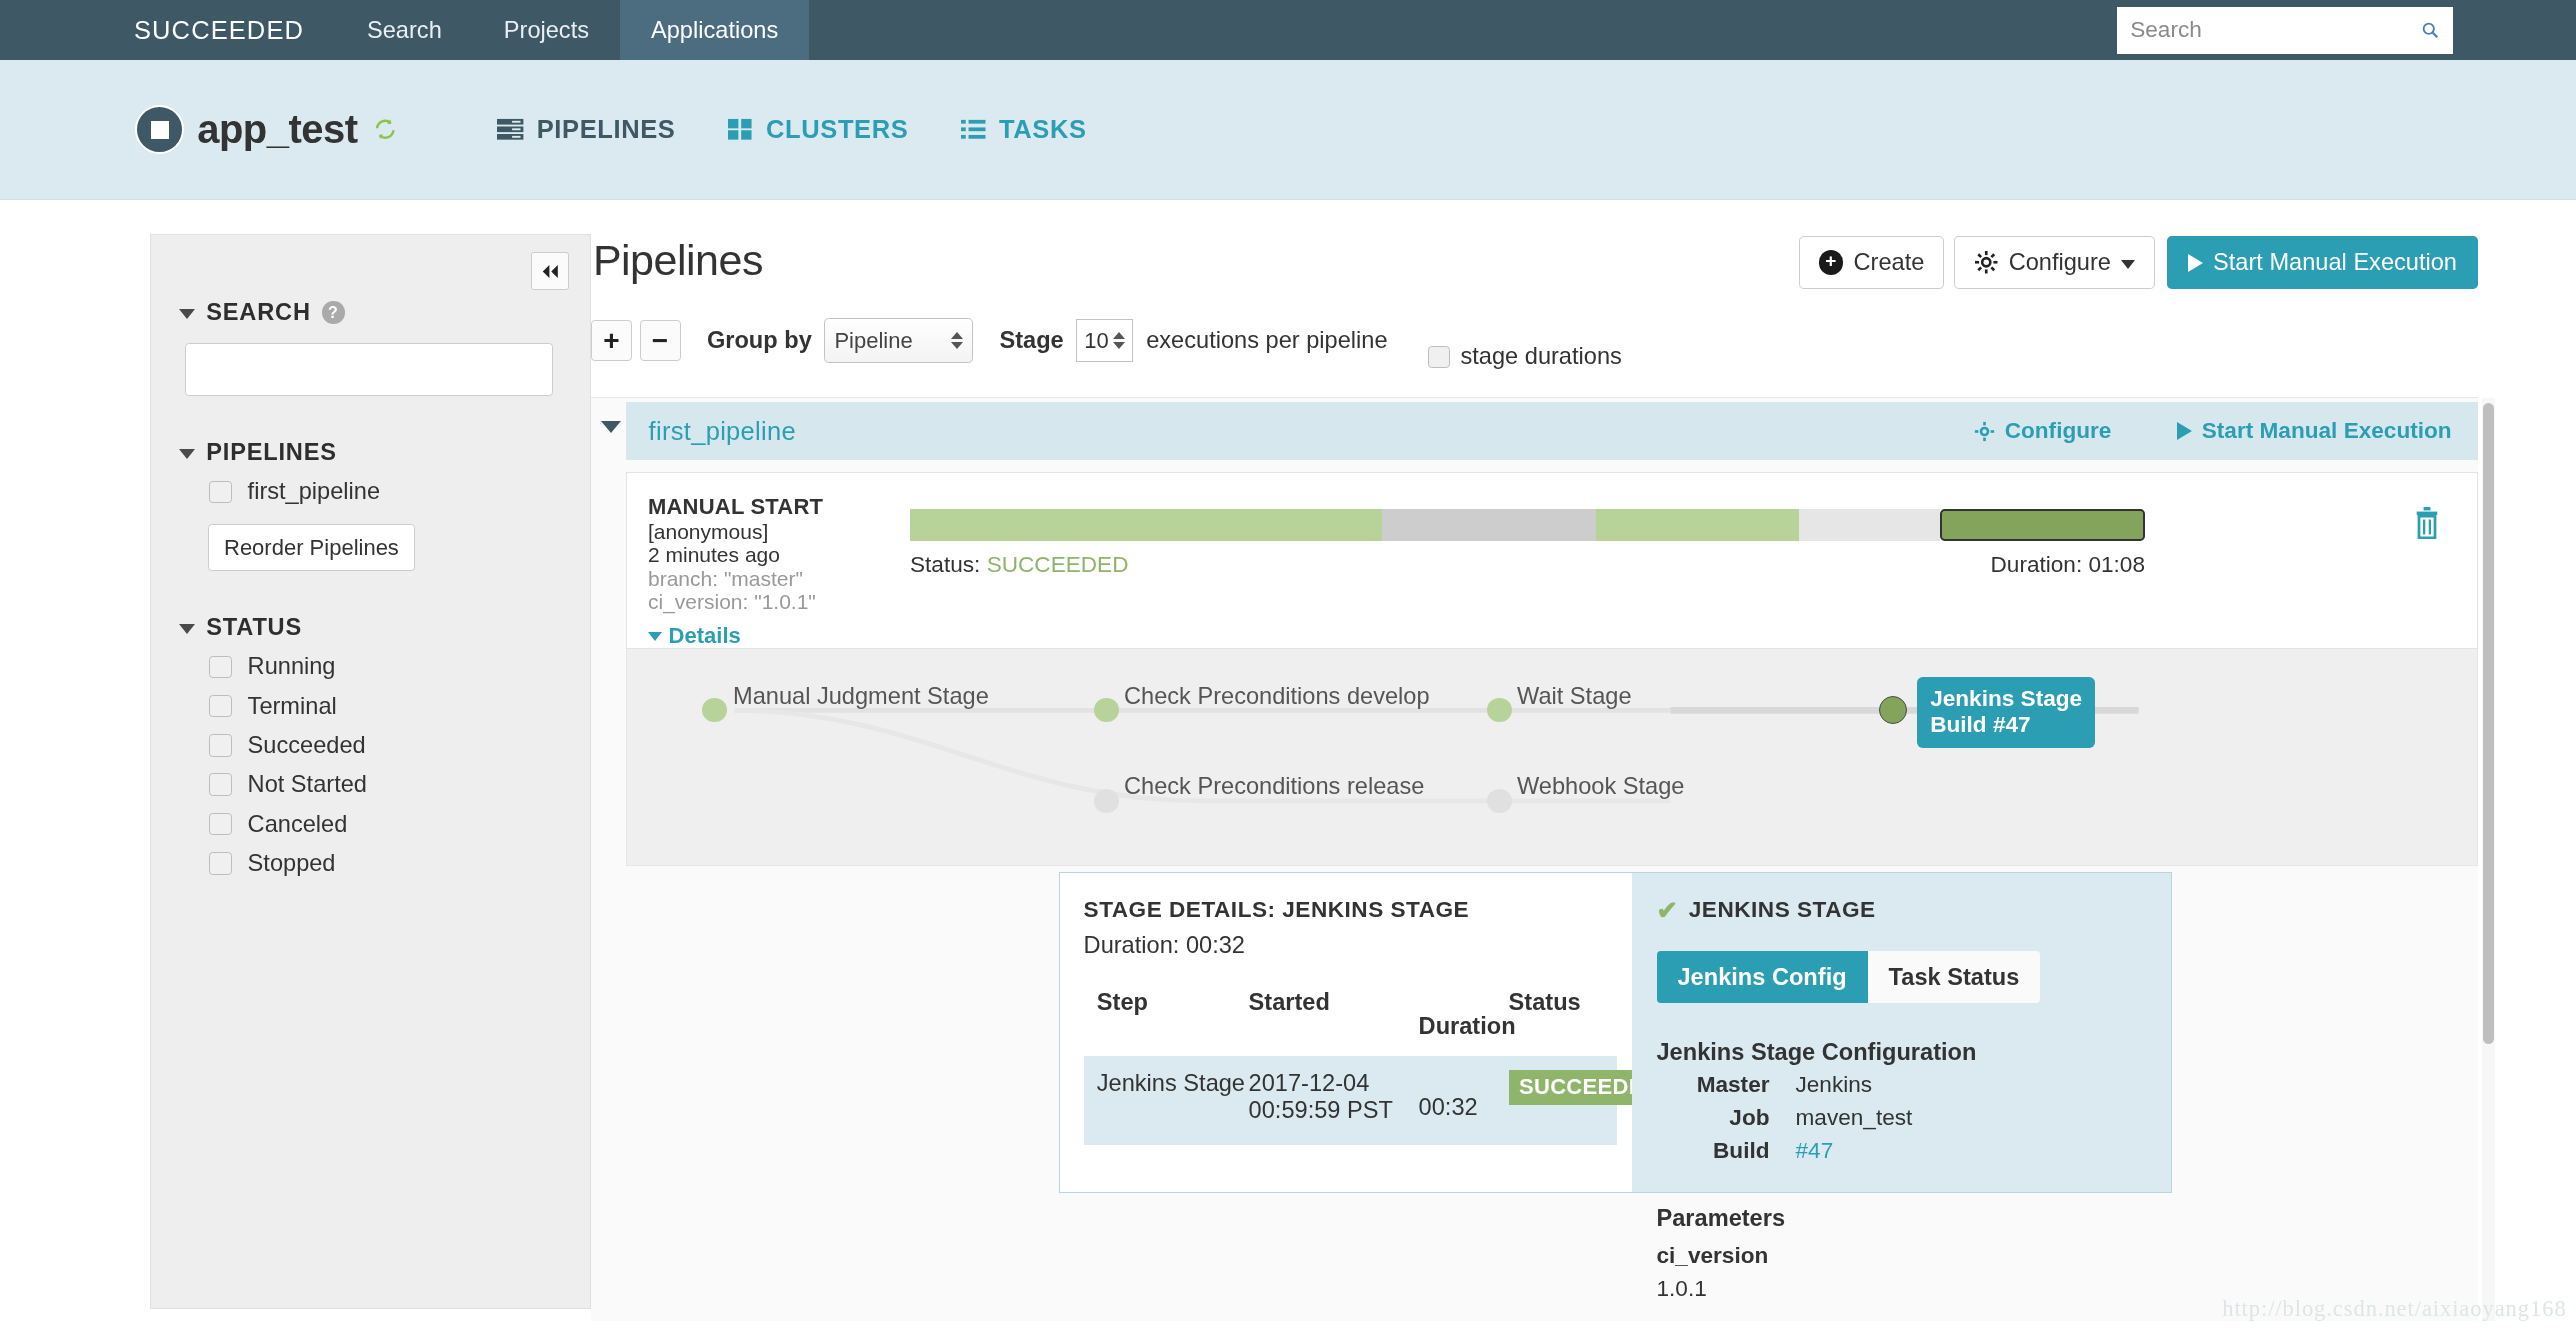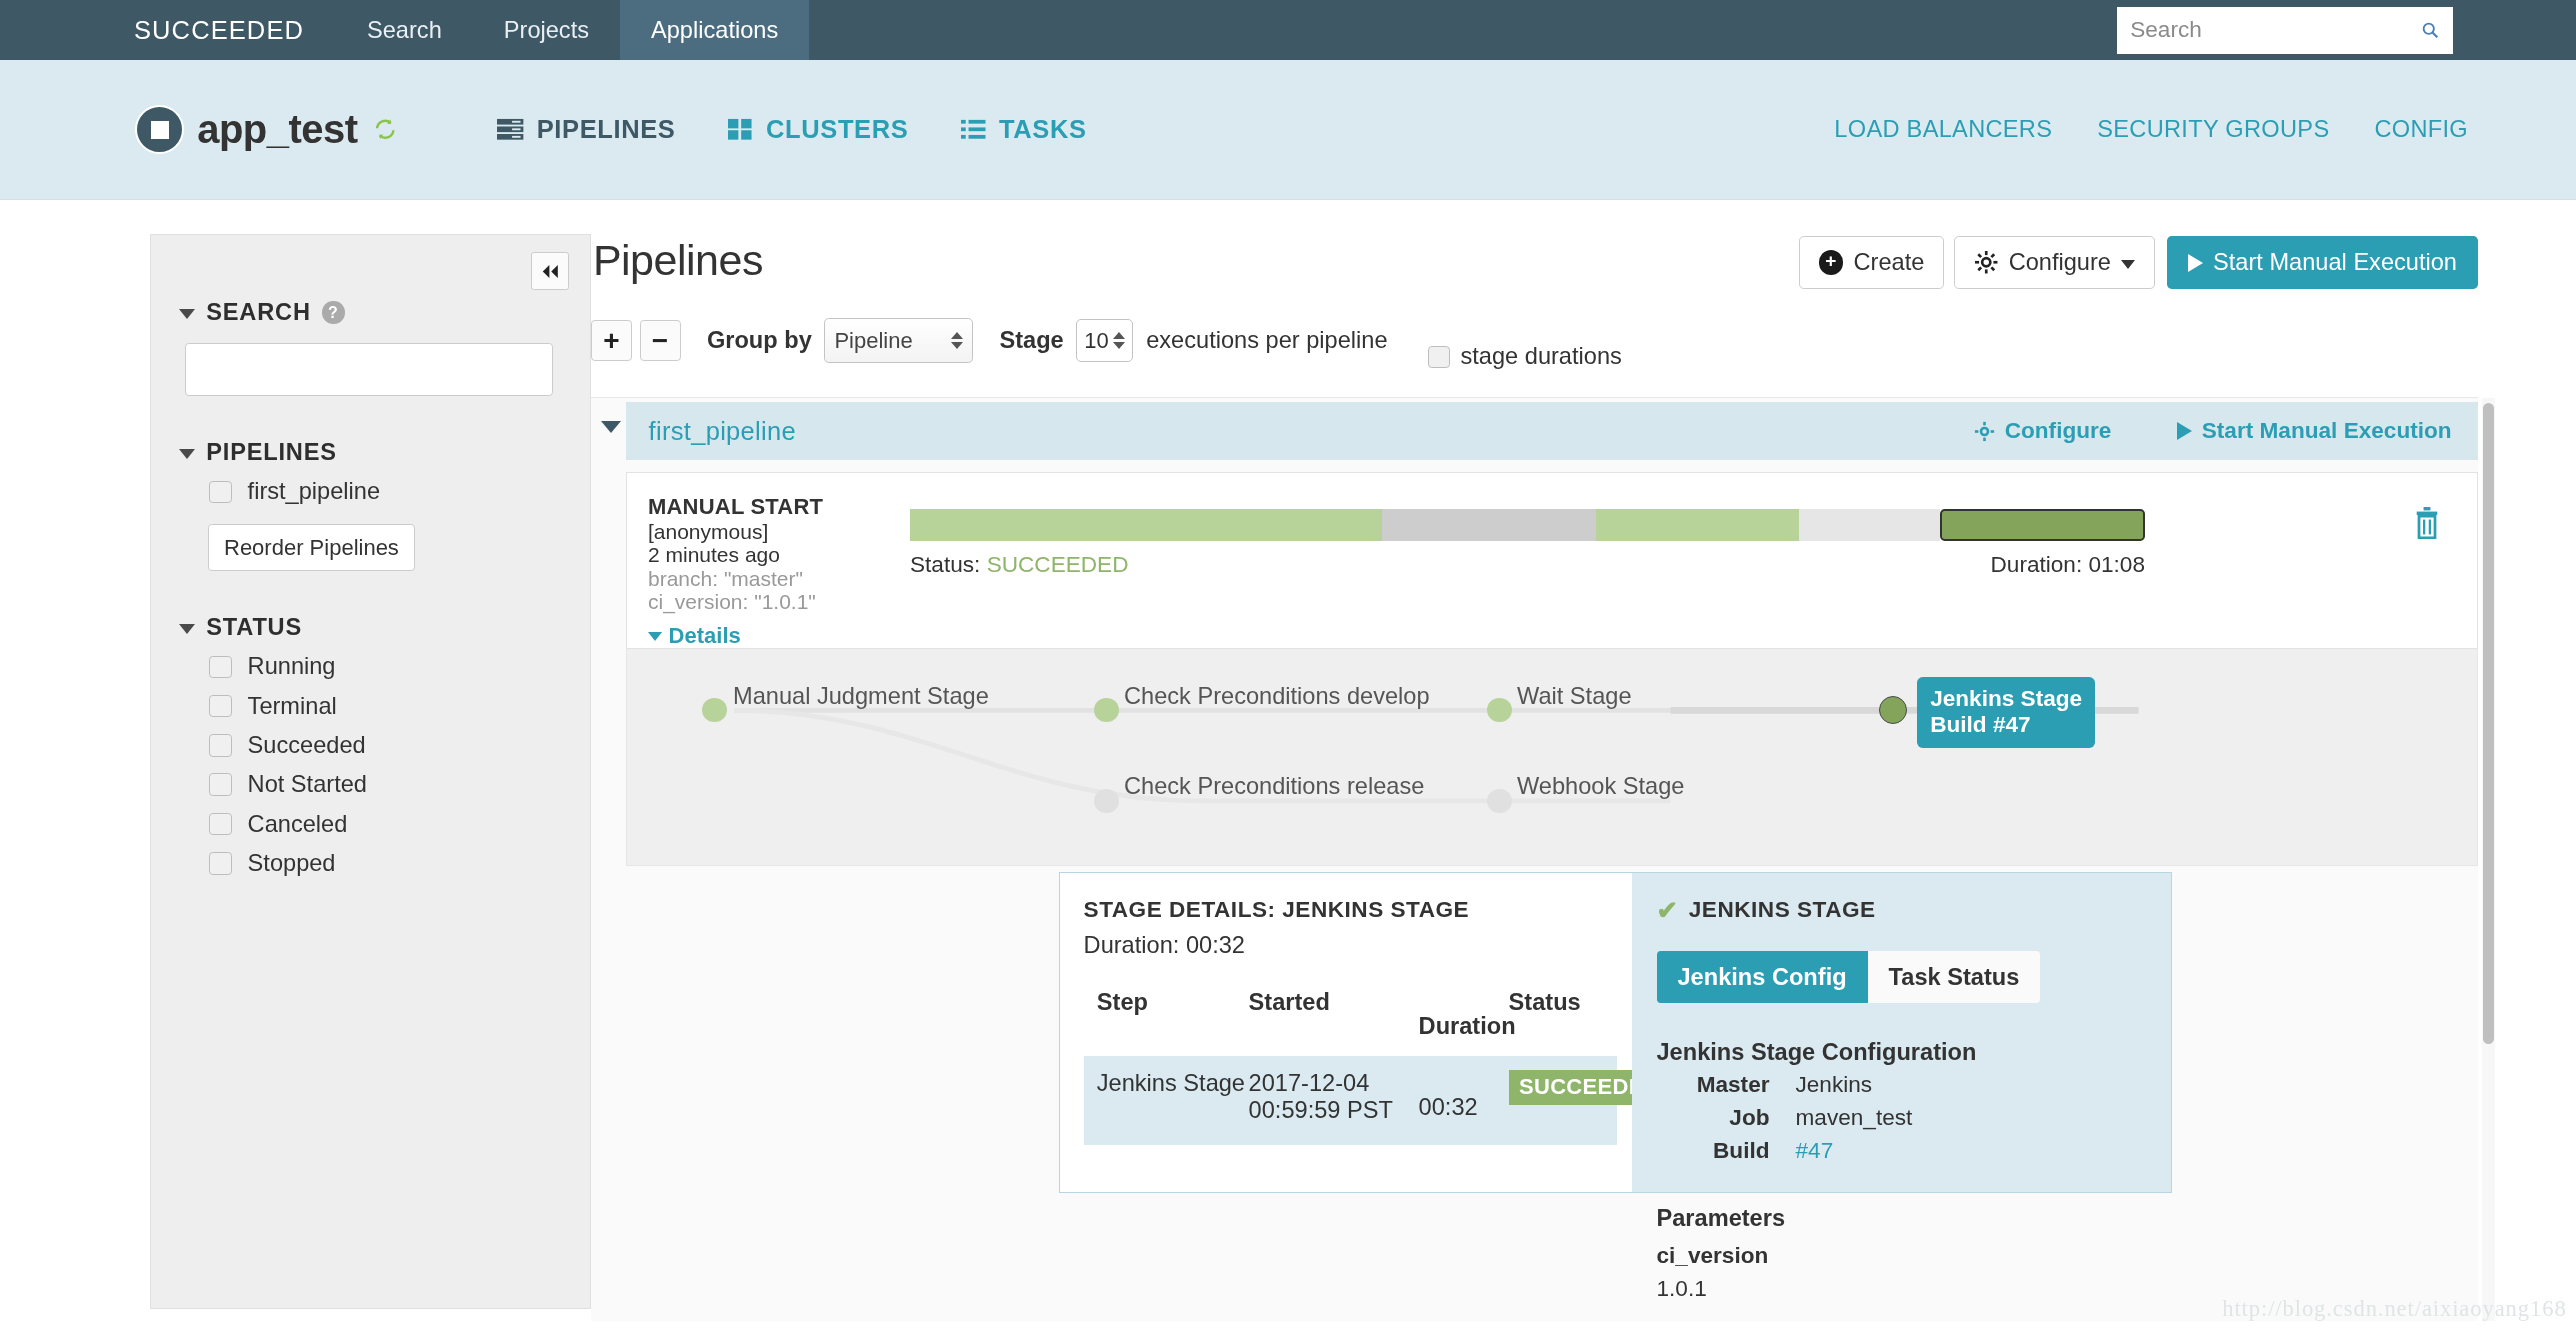--- a/index.html
+++ b/index.html
@@ -225,21 +225,21 @@
     font-family: "Liberation Sans", sans-serif;
     display: flex; align-items: center; justify-content: space-between;
     cursor: pointer;
   }
   .spin-updown { display: flex; flex-direction: column; gap: 2.8px; }
   .tri-u { width:0;height:0;border-left:6.6px solid transparent;border-right:6.6px solid transparent;border-bottom:7.5px solid #555; }
   .tri-d { width:0;height:0;border-left:6.6px solid transparent;border-right:6.6px solid transparent;border-top:7.5px solid #555; }
   .num-stepper {
     width: 57px; height: 43px;
     background: #ffffff;
-    border: 0.9px solid #c3c3c3; border-radius: 5px;
+    border: 0.9px solid #c3c3c3; border-radius: 0;
     display: flex; align-items: center; justify-content: center; gap: 3.8px;
     font-size: 22px; color: #333; cursor: pointer;
   }
   .tb-text { font-size: 23.6px; color: #333333; margin-left: 13.2px; }
   .tb-cbx-wrap { display: flex; align-items: center; gap: 10.4px; margin-left: 40px; margin-top: 32px; }
 
   .actions {
     position: absolute; right: 98px; top: 36px;
     display: flex; align-items: center; gap: 0;
   }
@@ -514,25 +514,20 @@
           <rect x="8" y="2" width="18" height="4" fill="#2b9eb3"></rect>
         <rect x="0" y="10" width="5" height="4" fill="#2b9eb3"></rect>
           <rect x="8" y="10" width="18" height="4" fill="#2b9eb3"></rect>
         <rect x="0" y="18" width="5" height="4" fill="#2b9eb3"></rect>
           <rect x="8" y="18" width="18" height="4" fill="#2b9eb3"></rect>
       </svg>
       <span>TASKS</span>
     </a>
   </div>
 
-  <div class="app-links">
-    <a class="app-link" href="#">LOAD BALANCERS</a>
-    <a class="app-link" href="#">SECURITY GROUPS</a>
-    <a class="app-link" href="#">CONFIG</a>
-  </div>
 </div>
 
 <div class="page">
 
   <div class="sidebar-col">
     <div class="sidebar">
       <div class="collapse-btn">
         <svg width="22.6" height="17" viewBox="0 0 24 18">
           <path d="M11 2 L4 9 L11 16 Z" fill="#222"></path>
           <path d="M20 2 L13 9 L20 16 Z" fill="#222"></path>

